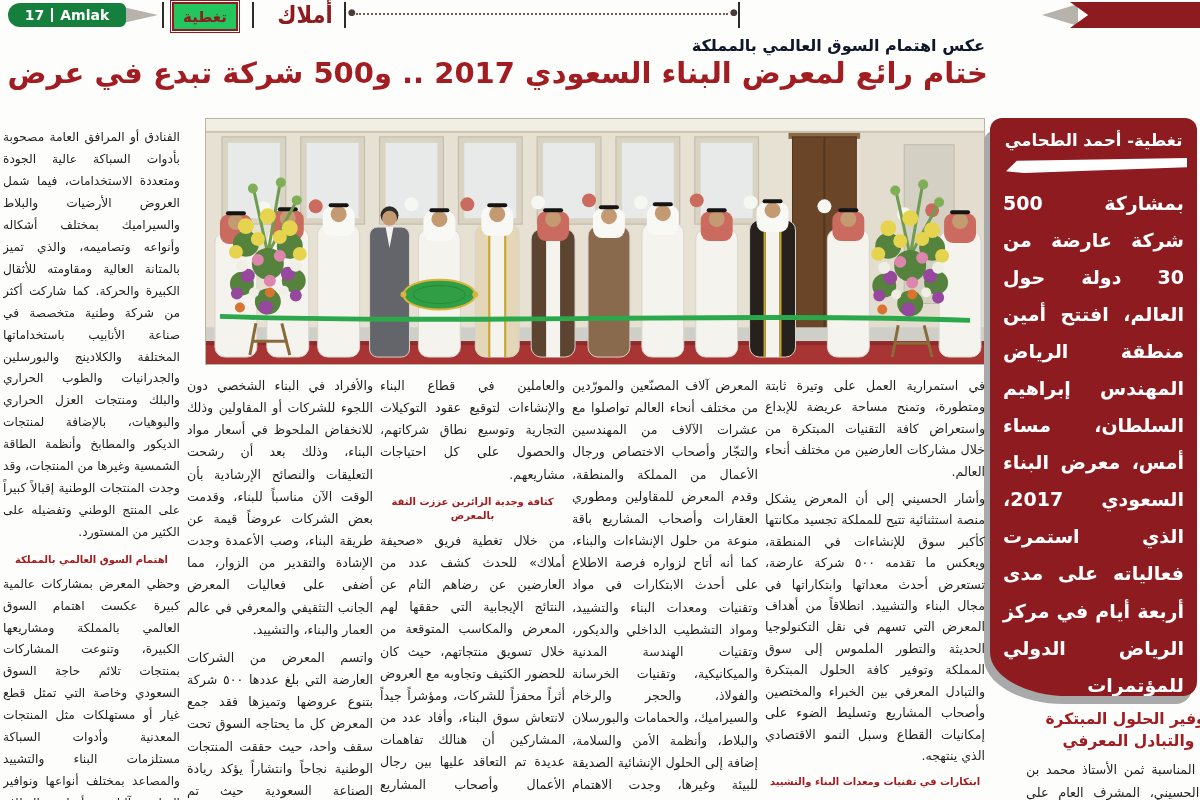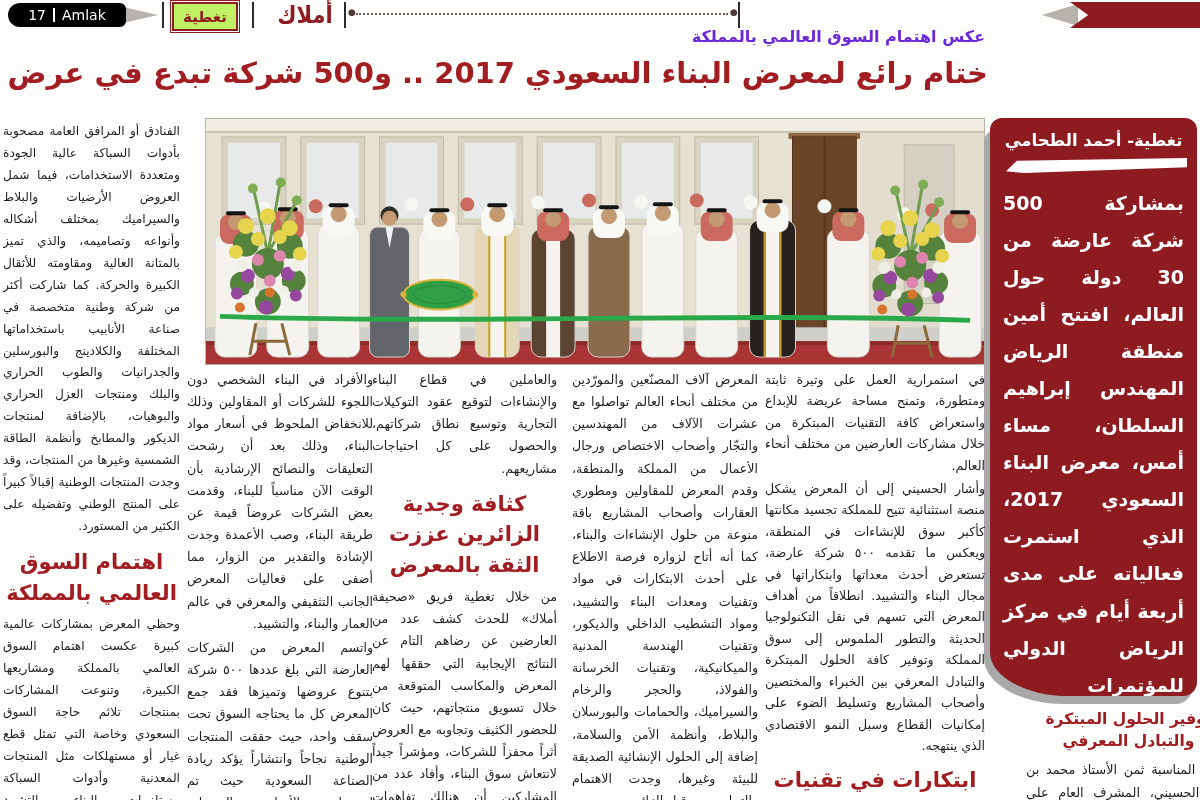--- a/index.html
+++ b/index.html
@@ -1,45 +1,45 @@
 <!DOCTYPE html>
 <html><head>
 <meta charset="utf-8">
 <style>
   html,body{margin:0;padding:0;background:#ffffff;}
   .page{position:relative;width:1200px;height:800px;overflow:hidden;background:#fdfdfb;
         font-family:"DejaVu Sans",sans-serif;direction:rtl;}
 
   
   .masthead{position:absolute;top:0;left:0;width:1200px;height:32px;direction:ltr;}
-  .badge{position:absolute;left:8px;top:3px;width:118px;height:24px;background:#000000;
+  .badge{position:absolute;left:8px;top:3px;width:118px;height:24px;background:#15803d;
          border-radius:12px 6px 6px 12px;color:#fff;display:flex;align-items:center;justify-content:center;
-         gap:7px;font-weight:normal;font-size:14px;z-index:2;}
+         gap:7px;font-weight:bold;font-size:14px;z-index:2;}
   .badge .sep{width:2px;height:14px;background:#fff;}
   .badge-tail{position:absolute;left:114px;top:5px;width:44px;height:20px;background:#b7b3ac;
          clip-path:polygon(0 0,100% 50%,0 100%);z-index:1;}
   .v-div{position:absolute;top:2px;width:2px;height:26px;background:#2b2b2b;}
   .coverage-box{position:absolute;left:172px;top:2px;width:62px;height:25px;border:2px solid #8e1b20;
          outline:1px solid #8e1b20;outline-offset:1px;display:flex;align-items:center;justify-content:center;
-         color:#8e1b20;font-weight:bold;font-size:15px;background:#bef264;}
+         color:#8e1b20;font-weight:bold;font-size:15px;background:#22c55e;}
   .logo-kufic{position:absolute;left:272px;top:1px;width:66px;height:28px;display:flex;align-items:center;
          justify-content:center;color:#8e1b20;font-weight:bold;font-size:21px;transform:scaleY(1.15);}
   .dotline{position:absolute;left:356px;top:13px;width:372px;border-top:2px dotted #7b5a54;}
   .dot-cap{position:absolute;top:7px;color:#4a3a36;font-size:9px;}
   .issue-info{position:absolute;top:7px;left:746px;width:292px;direction:rtl;text-align:right;
          font-size:12.5px;color:#222;}
   .issue-info .rdot{color:#8e1b20;font-size:9px;padding:0 4px;}
   .issue-info .lead-dots{color:#555;font-size:9px;padding:0 4px;}
   .corner-tail{position:absolute;left:1042px;top:4px;width:36px;height:22px;background:#b7b3ac;
          clip-path:polygon(100% 0,0 50%,100% 100%);}
   .corner-flag{position:absolute;left:1070px;top:2px;width:130px;height:26px;background:#8e1b20;
          clip-path:polygon(0 0,100% 0,100% 100%,0 100%,14% 50%);}
 
   
-  .kicker{position:absolute;top:27px;right:215px;font-size:16px;font-weight:bold;color:#6d28d9;}
+  .kicker{position:absolute;top:36px;right:215px;font-size:16px;font-weight:bold;color:#0f172a;}
   .headline{position:absolute;top:56px;left:0;right:212px;text-align:center;font-size:29px;
          font-weight:bold;color:#a11d22;white-space:nowrap;}
 
   
   .photo{position:absolute;left:205px;top:118px;width:780px;height:247px;border:1px solid #b9b3a4;
          box-sizing:border-box;background:#e6e1d3;}
   .photo svg{display:block;width:100%;height:100%;}
 
   
   .lead-shadow{position:absolute;left:984px;top:130px;width:208px;height:574px;background:#a9a9a9;
@@ -51,27 +51,27 @@
          clip-path:polygon(0 88%,6% 18%,100% 0,100% 62%,10% 100%);}
   .lead-body{color:#fff;font-weight:bold;font-size:19px;line-height:1.95;text-align:justify;
          padding:0 13px;}
 
   
   .side-story{position:absolute;left:990px;top:708px;width:205px;height:92px;overflow:hidden;margin-left:36px;}
   .side-story .body{font-size:12.8px;line-height:1.8;text-align:justify;color:#1f1f1f;}
 
   
   .col{position:absolute;color:#1f1f1f;text-align:justify;overflow:hidden;}
-  .col p{margin:0 0 2px;}
-  .subhead{color:#a11d22;font-weight:bold;text-align:center;font-size:21px;line-height:1.45;
+  .col p{margin:6px 0 2px;}
+  .subhead{color:#a11d22;font-weight:bold;text-align:center;font-size:10px;line-height:1.45;
          margin:9px 2px 6px;}
   .side-story .subhead{margin:0 0 5px;font-size:15.5px;}
   .c1{left:3px;top:121px;width:177px;height:679px;font-size:12.2px;line-height:1.8;}
   .c2{left:187px;top:369px;width:186px;height:431px;font-size:12.6px;line-height:1.76;}
-  .c3{left:372px;top:369px;width:185px;height:431px;font-size:12.6px;line-height:1.76;}
+  .c3{left:380px;top:369px;width:185px;height:431px;font-size:12.6px;line-height:1.76;}
   .c4{left:572px;top:369px;width:186px;height:431px;font-size:12.6px;line-height:1.76;}
   .c5{left:765px;top:369px;width:220px;height:431px;font-size:12.6px;line-height:1.7;}
 </style>
 </head>
 <body>
 
 <div class="page">
 
   <div class="masthead">
     <div class="badge-tail"></div>

